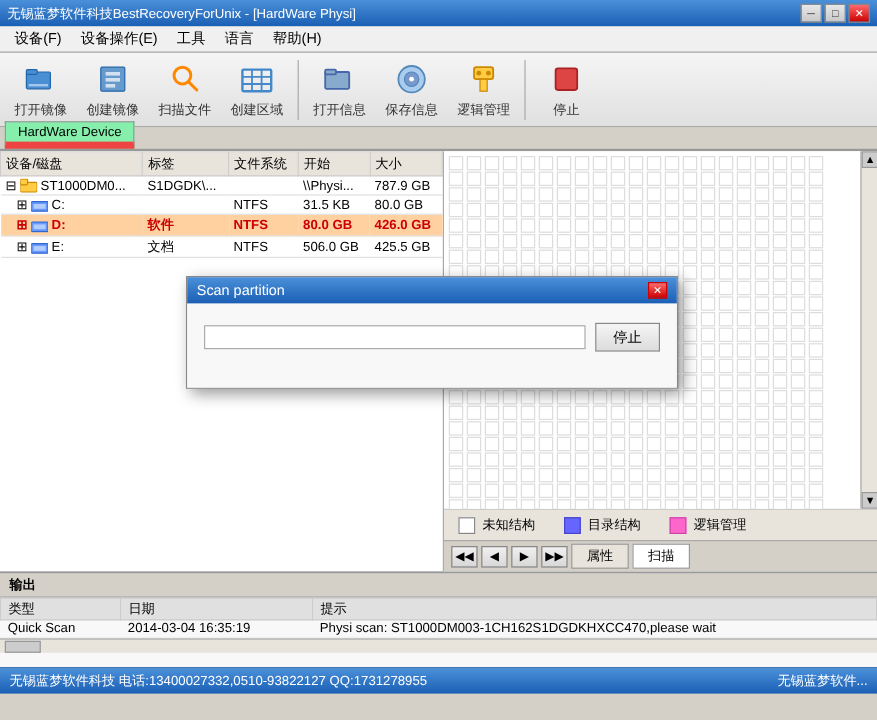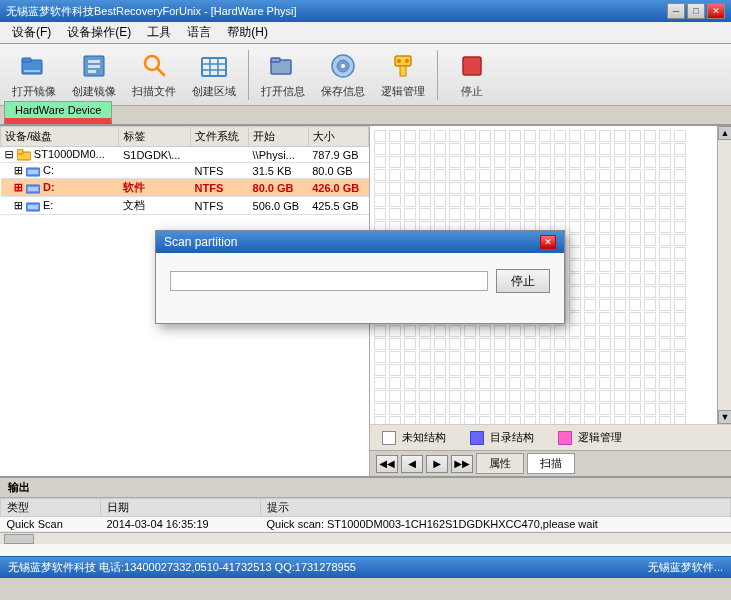--- a/index.html
+++ b/index.html
@@ -1037,32 +1037,32 @@
       <tr>
         <th style="width:100px;">类型</th>
         <th style="width:160px;">日期</th>
         <th>提示</th>
       </tr>
     </thead>
     <tbody>
       <tr>
         <td>Quick Scan</td>
         <td>2014-03-04 16:35:19</td>
-        <td>Quick scan: ST1000DM003-1CH162S1DGDKHXCC470,please wait</td>
+        <td>Physi scan: ST1000DM003-1CH162S1DGDKHXCC470,please wait</td>
       </tr>
     </tbody>
   </table>
 
   <div style="height:12px;background:#e8e4dc;border-top:1px solid #aaa;display:flex;align-items:center;">
     <div style="width:30px;height:10px;background:#ccc;border:1px solid #999;margin-left:4px;"></div>
   </div>
 </div>
 
 <div class="status-bar">
-  <span>无锡蓝梦软件科技 电话:13400027332,0510-41732513 QQ:1731278955</span>
+  <span>无锡蓝梦软件科技 电话:13400027332,0510-93822127 QQ:1731278955</span>
   <span>无锡蓝梦软件...</span>
 </div>
 
 <div class="dialog-overlay">
   <div class="dialog">
     <div class="dialog-title">
       <span>Scan partition</span>
       <button class="dialog-close">✕</button>
     </div>
     <div class="dialog-body">

